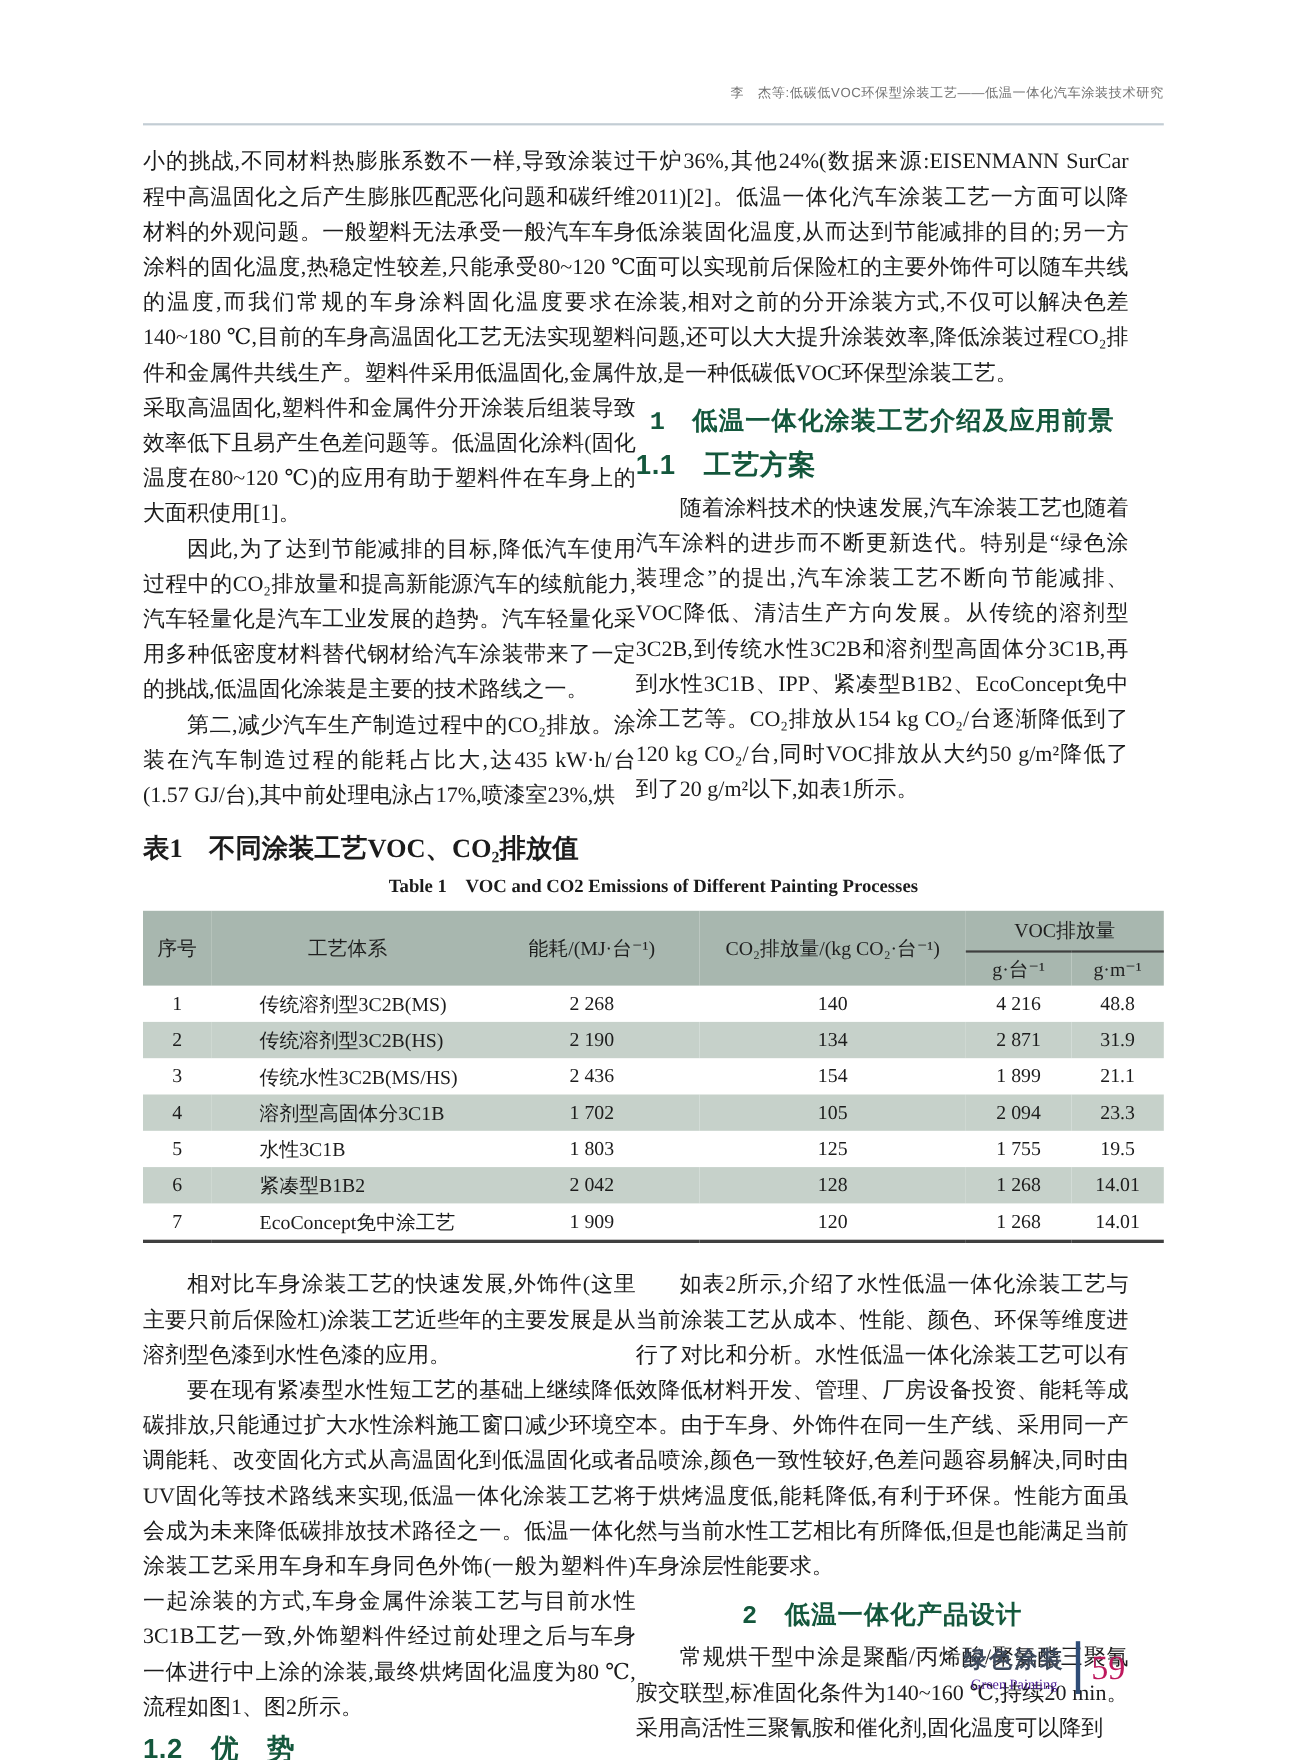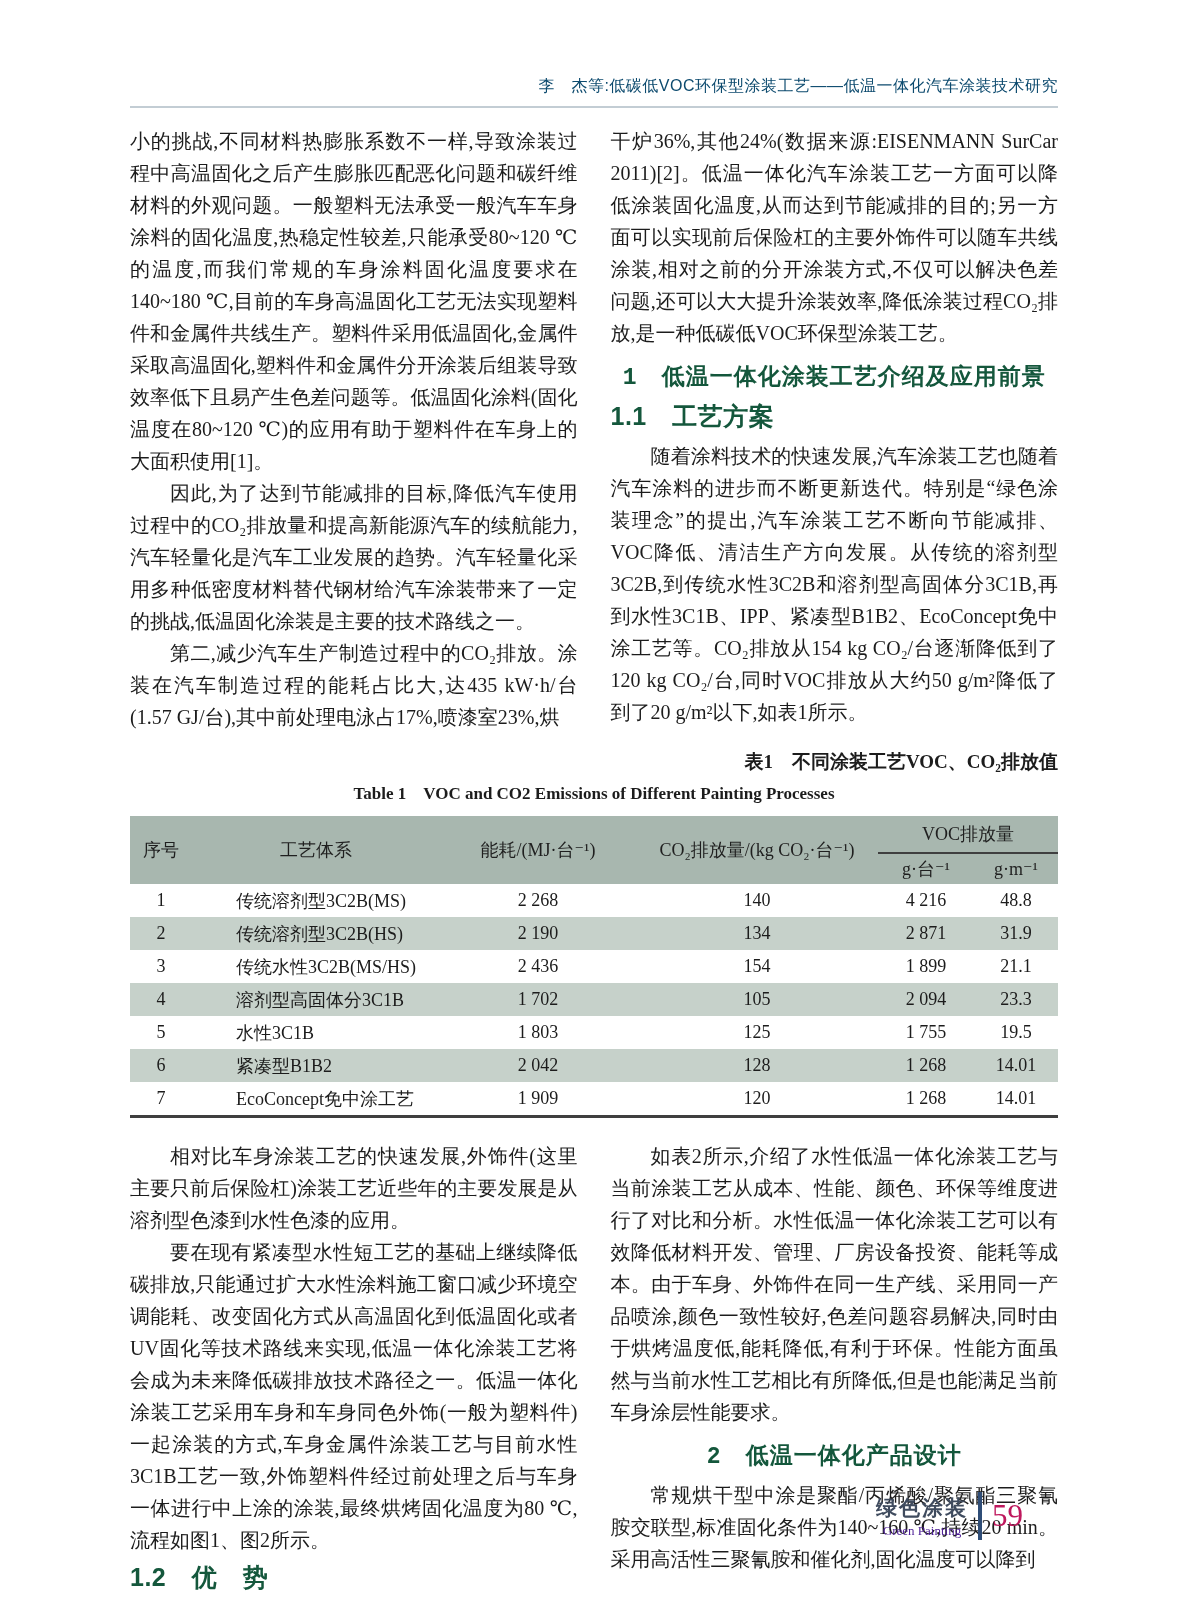--- a/index.html
+++ b/index.html
@@ -6,44 +6,44 @@
   .page {
     position:relative; width:1187px; height:1600px; margin:0 auto;
     background:#ffffff; box-sizing:border-box;
     padding:76px 129px 0 130px;
     font-family:"Liberation Serif","DejaVu Serif",serif;
     color:#1c1c1c; overflow:hidden;
   }
   .running-head {
     text-align:right;
     font-family:"Liberation Sans","DejaVu Sans",sans-serif;
-    font-size:16px; color:#0c4a6e; letter-spacing:0.5px;
-    padding-bottom:9px;
+    font-size:12px; color:#737373; letter-spacing:0.5px;
+    padding-bottom:19px;
   }
   .head-rule { height:0; border-top:2px solid #c3cdd4; margin:0 0 17px 0; }
 
-  .cols { display:flex; gap:33px; }
+  .cols { display:flex; }
   .col { width:448px; }
 
   p.body { margin:0; font-size:20px; line-height:32px; text-align:justify; }
   p.indent { text-indent:2em; }
 
   h1.sec {
     font-family:Liberation Mono, monospace;
     font-size:23px; font-weight:bold; color:#14573c;
     margin:12px 0 8px 0; letter-spacing:1px;text-align:center;
   }
   h2.subsec {
     font-family:"Liberation Sans","DejaVu Sans",sans-serif;
     font-size:25px; font-weight:bold; color:#14573c;
     margin:5px 0 7px 0; letter-spacing:0.5px;
   }
 
   .table-area { margin-top:16px; }
-  .tbl-title-cn { text-align:right; font-weight:bold; font-size:19px; margin:0 0 7px 0; }
+  .tbl-title-cn { text-align:left; font-weight:bold; font-size:24px; margin:0 0 7px 0; }
   .tbl-title-en { text-align:center; font-weight:bold; font-size:17px; margin:0 0 11px 0; }
 
   table.emissions {
     width:100%; border-collapse:collapse; font-size:18px;
     border-bottom:3px solid #3f3f3f;
   }
   table.emissions th {
     background:#a8b7af; font-weight:normal; font-size:18px; color:#1f1f1f;
   }
   table.emissions thead tr.group-row th { height:34px; }

